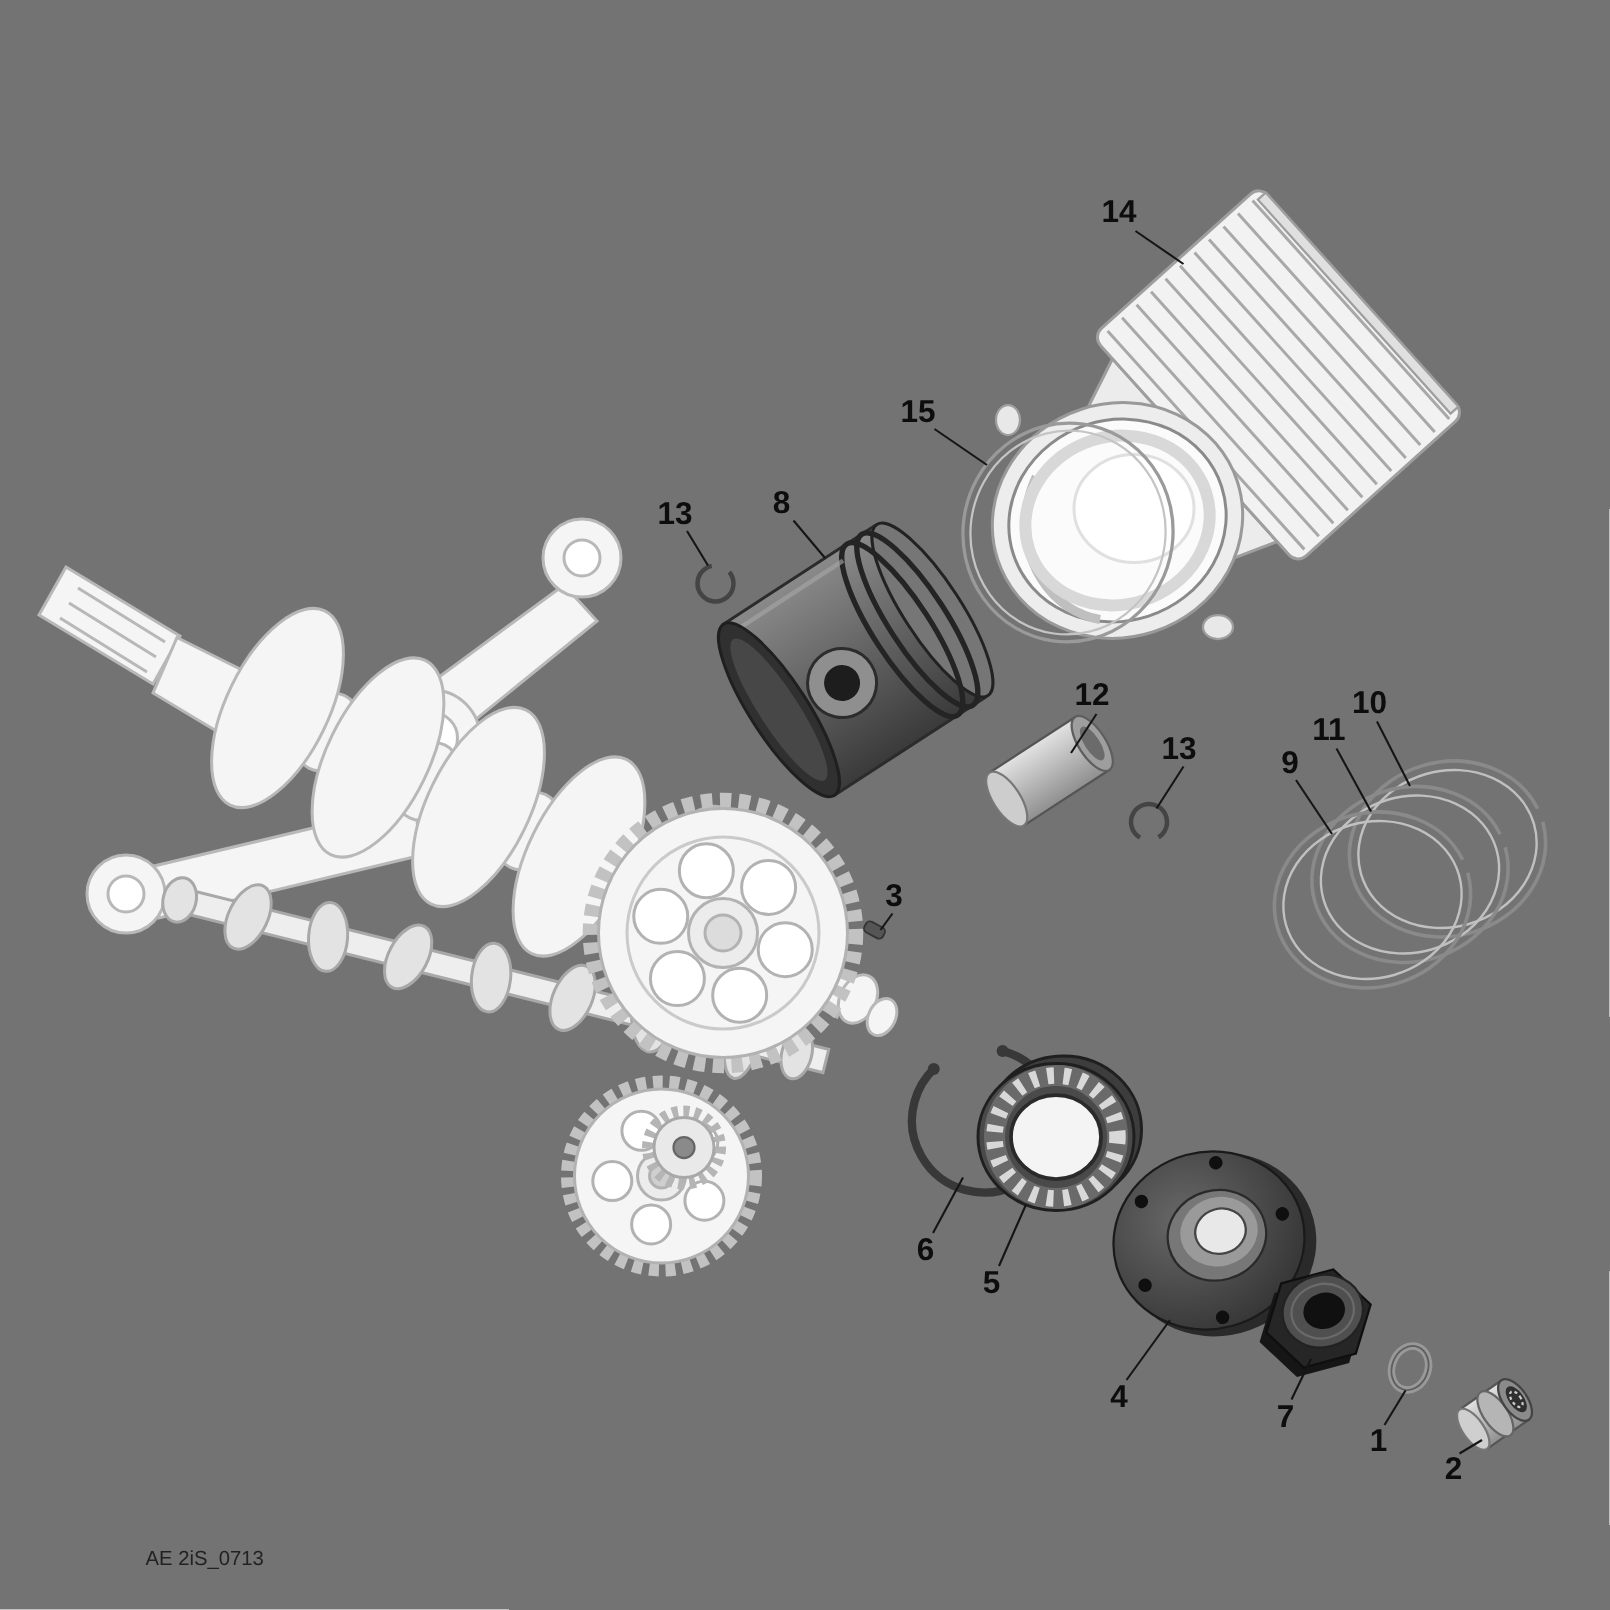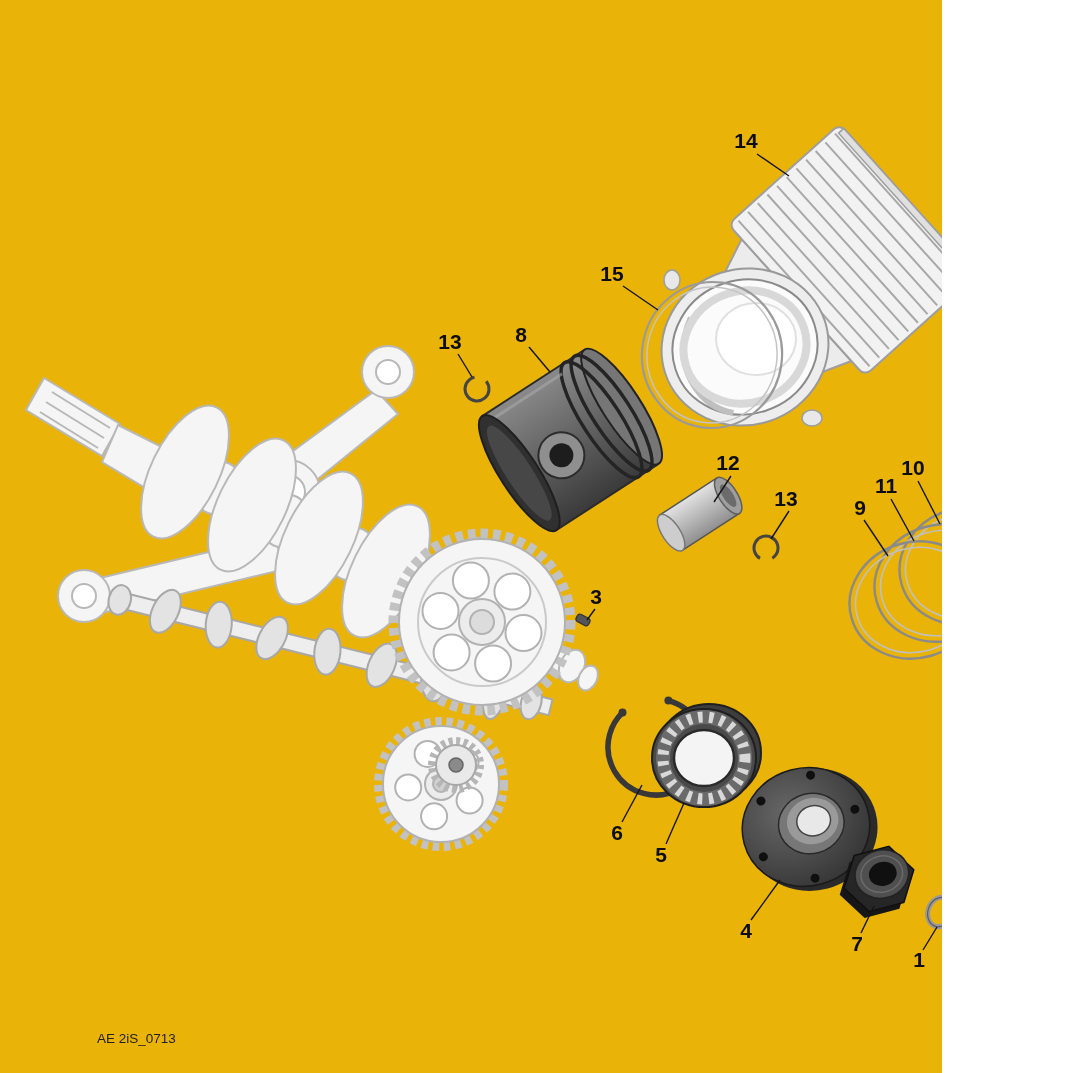--- a/index.html
+++ b/index.html
@@ -1,16 +1,16 @@
 <!DOCTYPE html>
 <html><head>
 <meta charset="utf-8">
 <style>
   html,body{margin:0;padding:0;background:#ffffff;}
-  .stage{position:relative;width:942px;height:1073px;background:#eab308;overflow:hidden;
+  .stage{position:relative;width:1073px;height:1073px;background:#737373;overflow:hidden;
          font-family:"Liberation Sans",sans-serif;text-decoration:underline;}
   svg{display:block;}
   text.callout{font-family:"Liberation Sans",sans-serif;font-weight:bold;font-size:21px;fill:#0d0d0d;}
   text.figcode{font-family:"Liberation Sans",sans-serif;font-size:13.5px;fill:#222222;}
 </style>
 </head>
 <body>
 
 <div class="stage">
 <svg width="1073" height="1073" viewBox="0 0 1073 1073">

